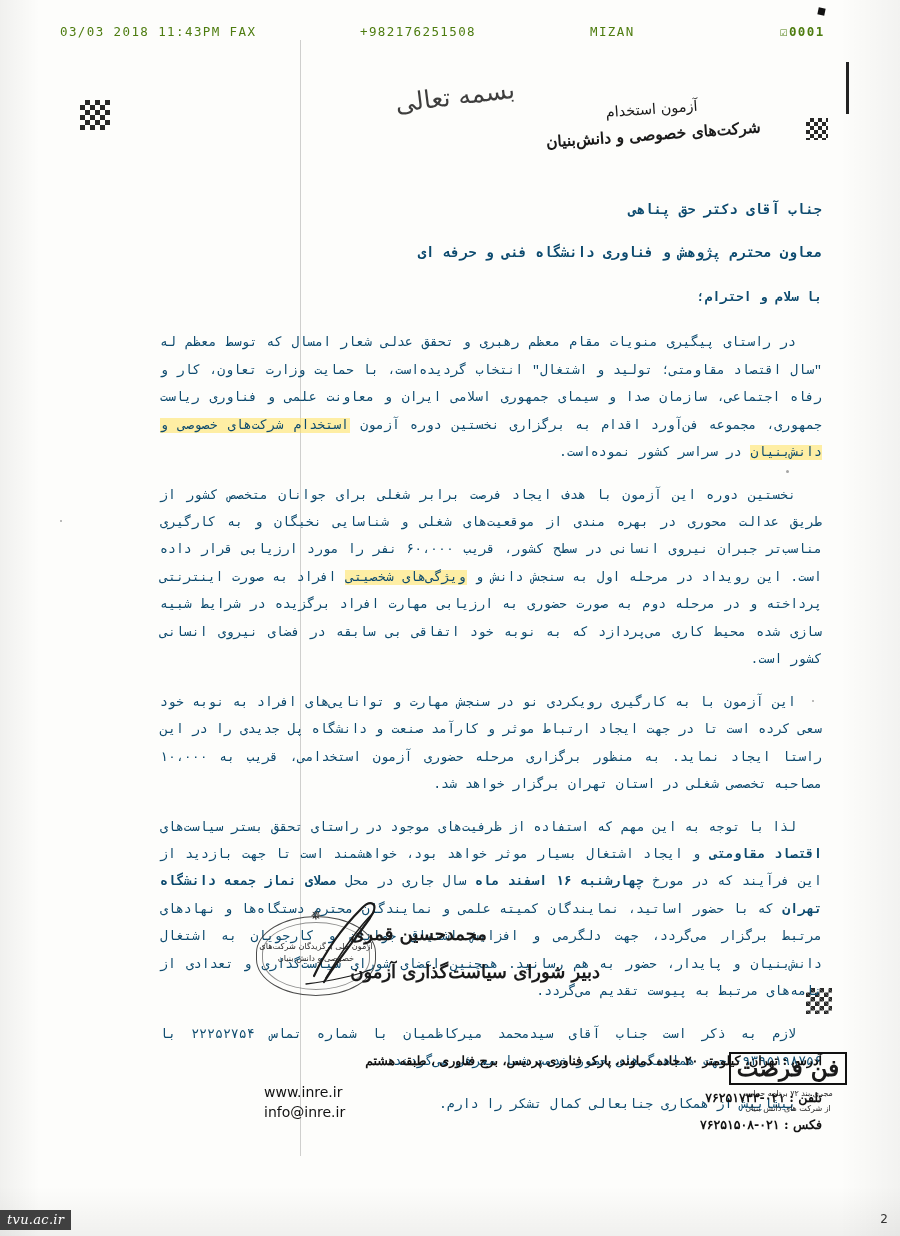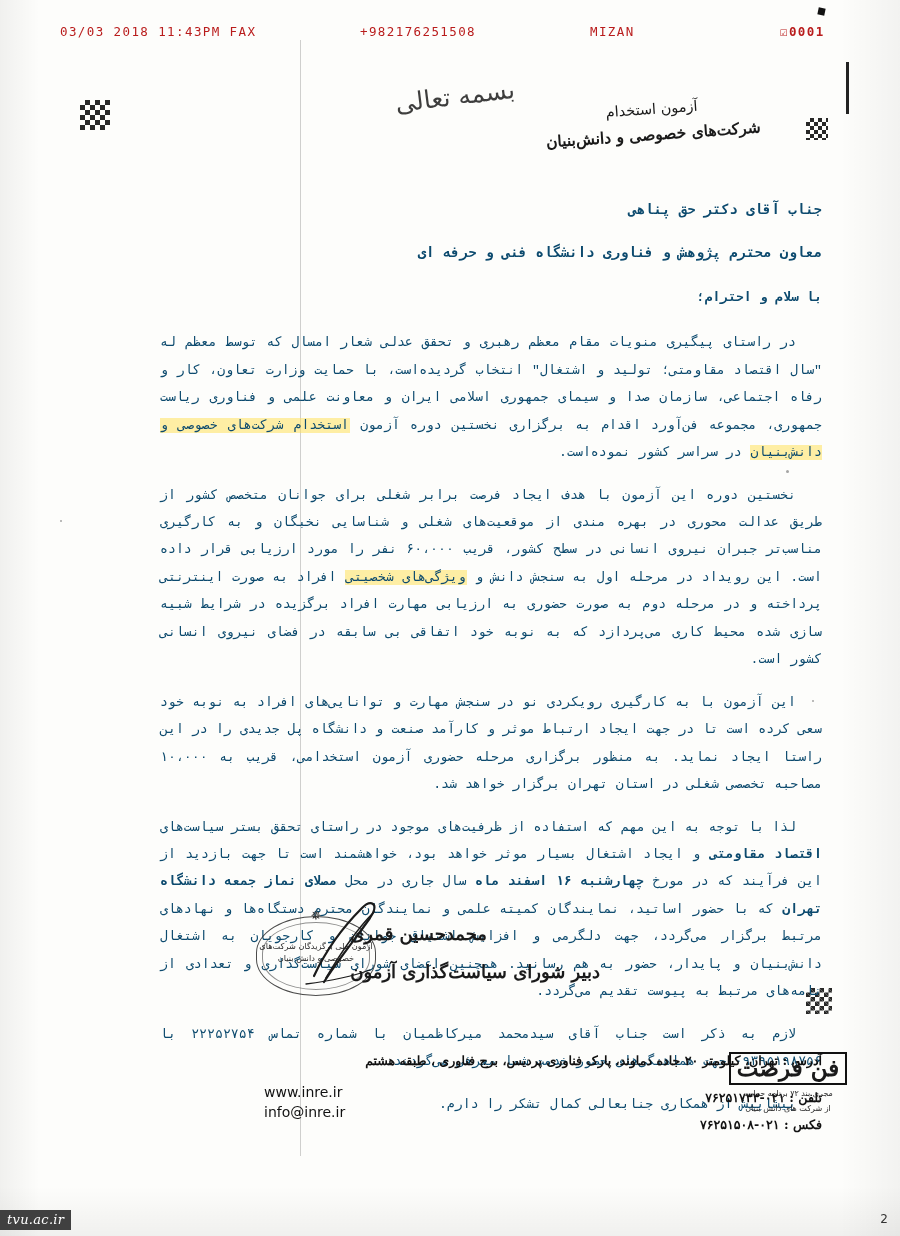--- a/index.html
+++ b/index.html
@@ -49,21 +49,21 @@
   
   #fax-header {
     position: absolute;
     top: 22px;
     left: 60px;
     right: 30px;
     height: 18px;
     font-family: "DejaVu Sans Mono", monospace;
     font-size: 12.5px;
     letter-spacing: 1.4px;
-    color: #b91c1c;
+    color: #4d7c0f;
     display: flex;
     align-items: center;
   }
   #fax-header .fx-datetime { width: 300px; }
   #fax-header .fx-id { width: 230px; }
   #fax-header .fx-name { flex: 1; }
   #fax-header .fx-page { width: 90px; text-align: left; font-weight: bold; }
 
   
   .top-tick {

